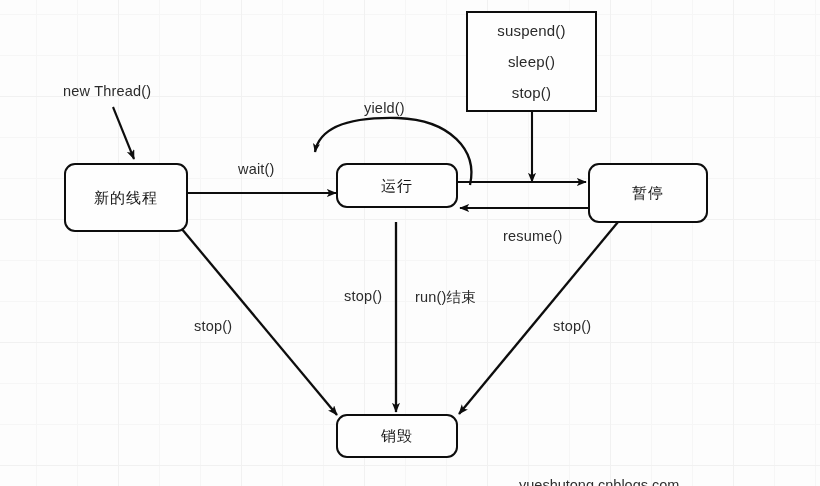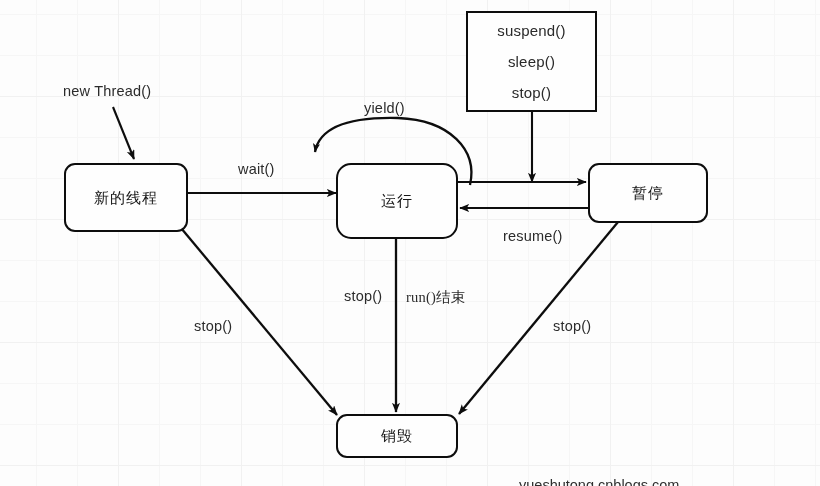--- a/index.html
+++ b/index.html
@@ -66,21 +66,22 @@
   }
   .edge-label {
     position: absolute;
     font-family: "Liberation Sans", sans-serif;
     font-size: 14.5px;
     color: #2b2b2b;
     white-space: nowrap;
     letter-spacing: .2px;
   }
   .edge-label.cjk {
-    font-family: Liberation Serif, serif;
+    font-family: Liberation Sans, sans-serif;
+    margin-left: 9px;
   }
   .watermark {
     position: absolute;
     font-family: "Liberation Sans", sans-serif;
     font-size: 14.5px;
     color: #2e2e2e;
     white-space: nowrap;
     margin-top: 37px;
   }
 </style>
@@ -115,21 +116,21 @@
 
     <line x1="396" y1="222" x2="396" y2="412" stroke="#0d0d0d" stroke-width="2.3" marker-end="url(#arrow)"></line>
 
     <line x1="618" y1="222" x2="459" y2="414" stroke="#0d0d0d" stroke-width="2.3" marker-end="url(#arrow)"></line>
   </svg>
 
   <div class="node rounded" style="left:64px; top:163px; width:124px; height:69px;">
     <span class="node-label">新的线程</span>
   </div>
 
-  <div class="node rounded" style="left:336px; top:163px; width:122px; height:76px;border-radius:15px;">
+  <div class="node rounded" style="left:336px; top:163px; width:122px; height:45px;">
     <span class="node-label">运行</span>
   </div>
 
   <div class="node rounded" style="left:588px; top:163px; width:120px; height:60px;">
     <span class="node-label">暂停</span>
   </div>
 
   <div class="node rounded" style="left:336px; top:414px; width:122px; height:44px;">
     <span class="node-label">销毁</span>
   </div>

